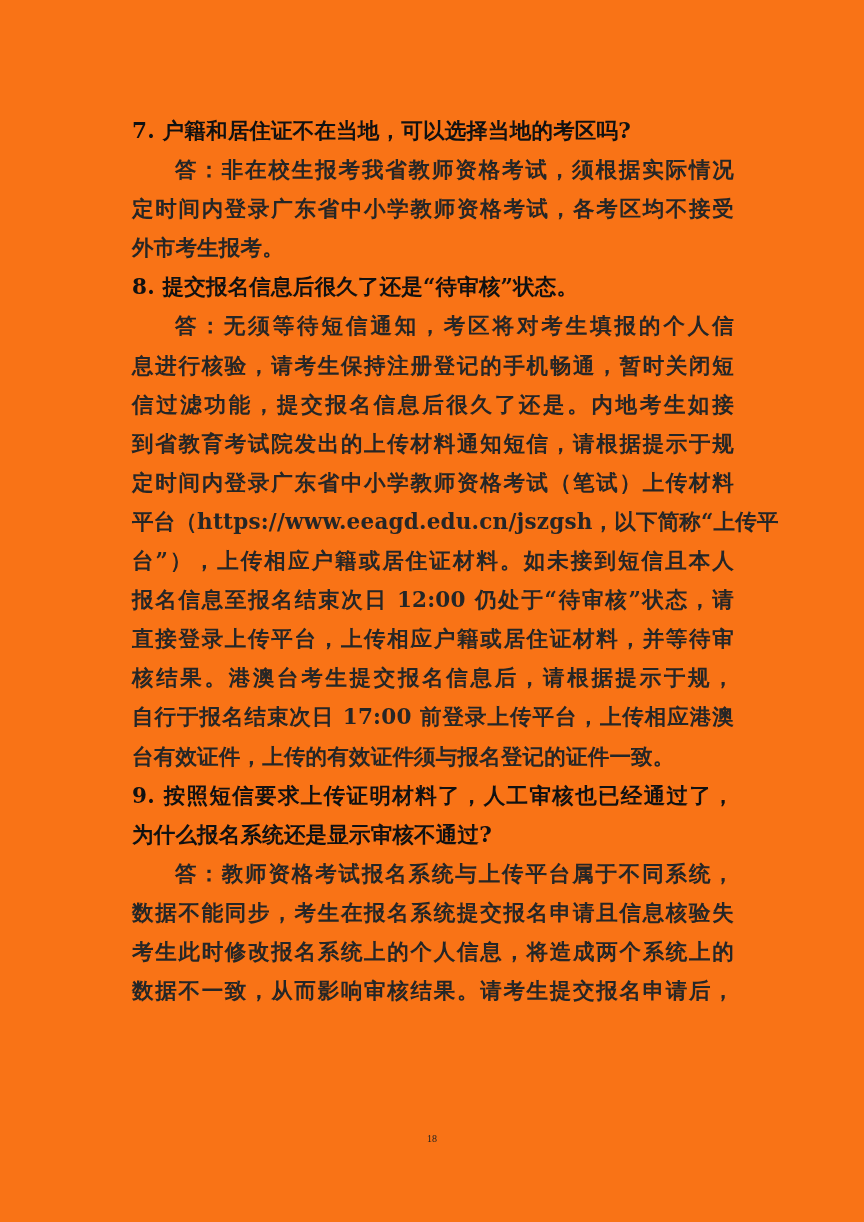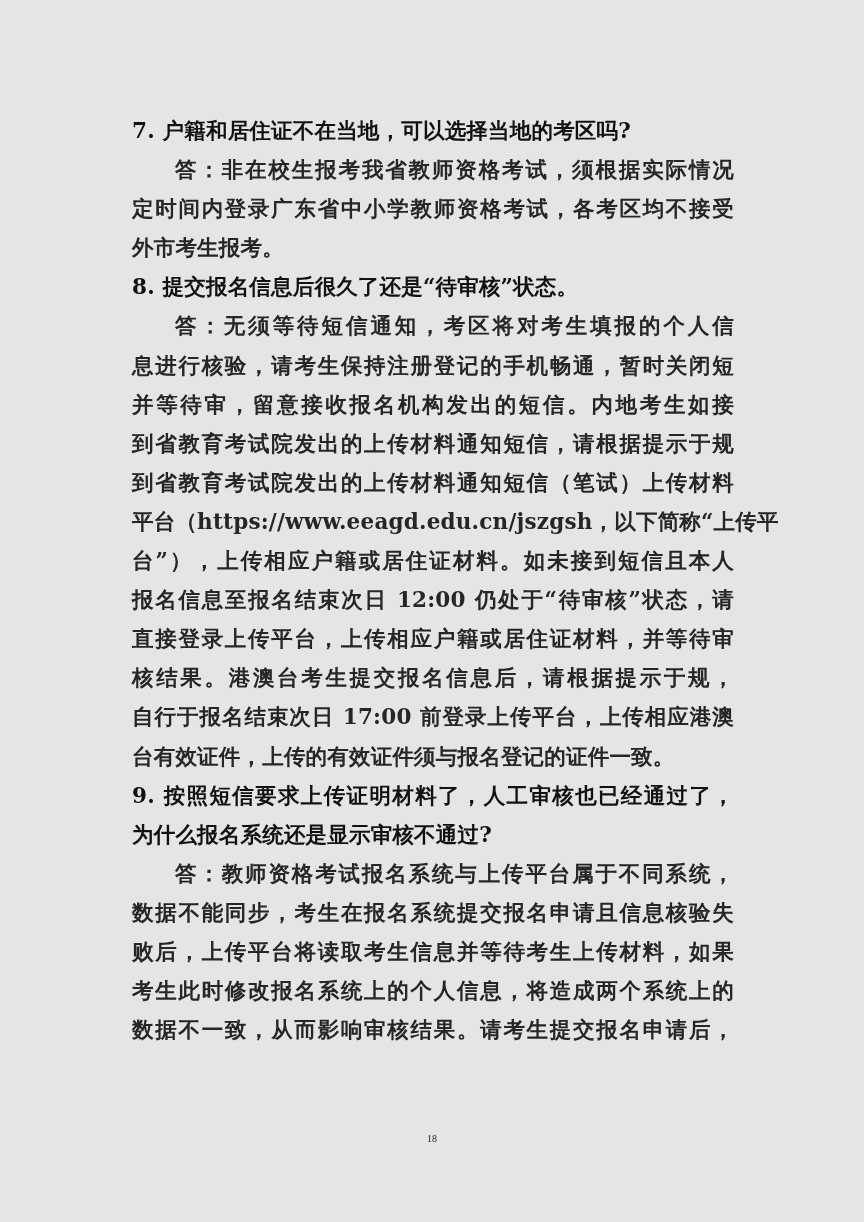--- a/index.html
+++ b/index.html
@@ -13,21 +13,21 @@
       position: relative;
       overflow: hidden;
       font-family: "DejaVu Serif", "Liberation Serif", serif;
       color: #1a1a1a;
     }
     .page {
       position: absolute;
       left: 0; top: 0;
       width: 864px;
       height: 1222px;
-      background: #e5e5e5;
+      background: #f97316;
     }
     .content {
       position: absolute;
       left: 132px;
       top: 111px;
       width: 602px;
     }
     .line {
       height: 39.1px;
       line-height: 39.1px;
@@ -70,35 +70,34 @@
   <div class="content">
 
     <div class="line heading last">7. 户籍和居住证不在当地，可以选择当地的考区吗?</div>
     <div class="line body-text indent">答：非在校生报考我省教师资格考试，须根据实际情况</div>
     <div class="line body-text">定时间内登录广东省中小学教师资格考试，各考区均不接受</div>
     <div class="line body-text last">外市考生报考。</div>
 
     <div class="line heading last">8. 提交报名信息后很久了还是“待审核”状态。</div>
     <div class="line body-text indent">答：无须等待短信通知，考区将对考生填报的个人信</div>
     <div class="line body-text">息进行核验，请考生保持注册登记的手机畅通，暂时关闭短</div>
-    <div class="line body-text">并等待审，留意接收报名机构发出的短信。内地考生如接</div>
+    <div class="line body-text">信过滤功能，提交报名信息后很久了还是。内地考生如接</div>
     <div class="line body-text">到省教育考试院发出的上传材料通知短信，请根据提示于规</div>
-    <div class="line body-text">到省教育考试院发出的上传材料通知短信（笔试）上传材料</div>
+    <div class="line body-text">定时间内登录广东省中小学教师资格考试（笔试）上传材料</div>
     <div class="line body-text">平台（https://www.eeagd.edu.cn/jszgsh，以下简称“上传平</div>
     <div class="line body-text">台”），上传相应户籍或居住证材料。如未接到短信且本人</div>
     <div class="line body-text">报名信息至报名结束次日 12:00 仍处于“待审核”状态，请</div>
     <div class="line body-text">直接登录上传平台，上传相应户籍或居住证材料，并等待审</div>
     <div class="line body-text">核结果。港澳台考生提交报名信息后，请根据提示于规，</div>
     <div class="line body-text">自行于报名结束次日 17:00 前登录上传平台，上传相应港澳</div>
     <div class="line body-text last">台有效证件，上传的有效证件须与报名登记的证件一致。</div>
 
     <div class="line heading">9. 按照短信要求上传证明材料了，人工审核也已经通过了，</div>
     <div class="line heading last">为什么报名系统还是显示审核不通过?</div>
     <div class="line body-text indent">答：教师资格考试报名系统与上传平台属于不同系统，</div>
     <div class="line body-text">数据不能同步，考生在报名系统提交报名申请且信息核验失</div>
-    <div class="line body-text">败后，上传平台将读取考生信息并等待考生上传材料，如果</div>
     <div class="line body-text">考生此时修改报名系统上的个人信息，将造成两个系统上的</div>
     <div class="line body-text">数据不一致，从而影响审核结果。请考生提交报名申请后，</div>
 
   </div>
 
   <div class="page-number">18</div>
 </div>
 
 </body></html>

